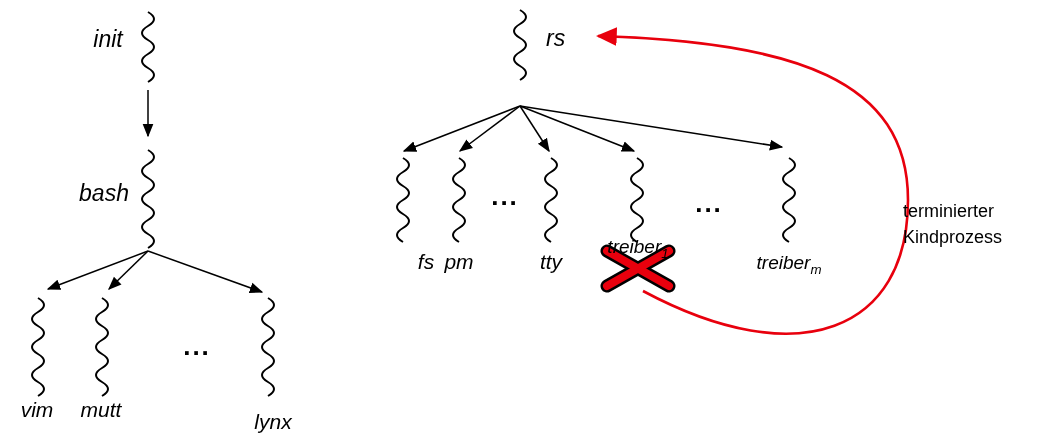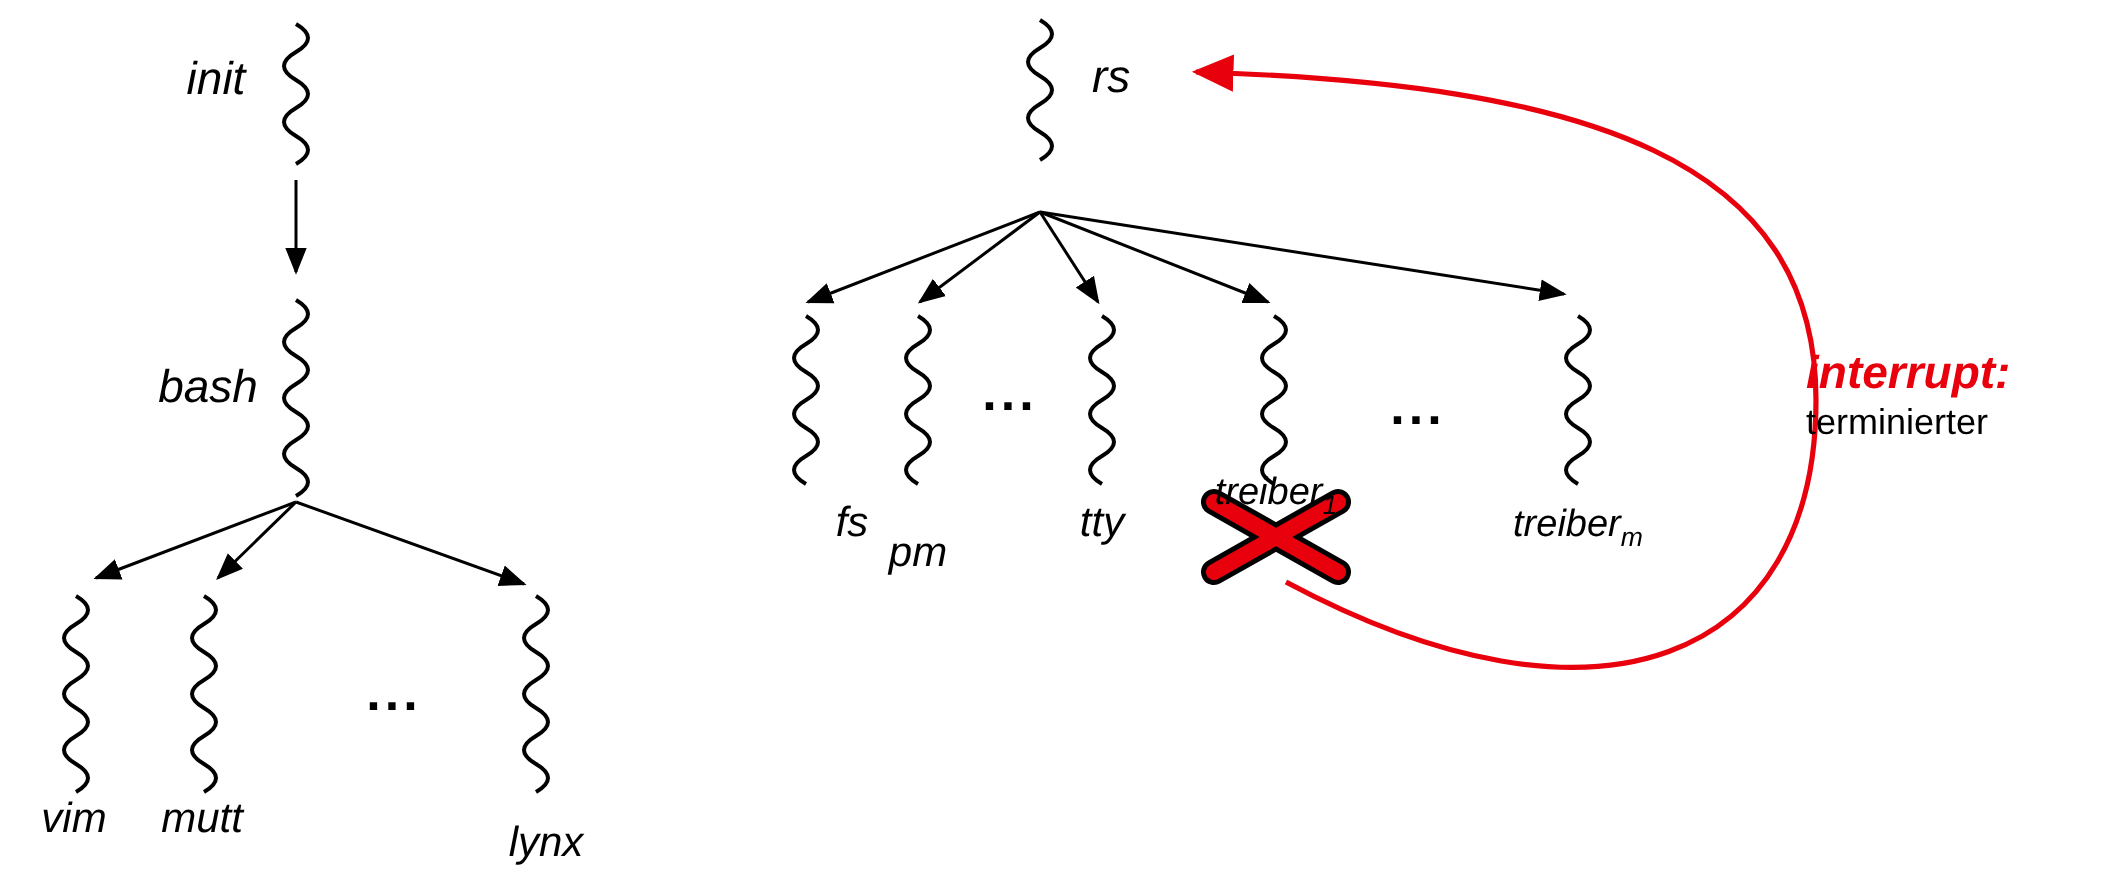--- a/index.html
+++ b/index.html
@@ -105,27 +105,27 @@
 
   <div class="lbl big center" style="left:108px; top:28px;">init</div>
   <div class="lbl big center" style="left:104px; top:182px;text-align:right;">bash</div>
   <div class="lbl center" style="left:37px;  top:399px;">vim</div>
   <div class="lbl center" style="left:101px; top:399px;">mutt</div>
   <div class="lbl center" style="left:273px; top:399px;margin-top:12px;">lynx</div>
   <div class="dots" style="left:197px; top:333px;">...</div>
 
   <div class="lbl big" style="left:546px; top:27px;">rs</div>
   <div class="lbl center" style="left:403px; top:251px;margin-left:23px;">fs</div>
-  <div class="lbl center" style="left:459px; top:266px;">pm</div>
+  <div class="lbl center" style="left:459px; top:251px;">pm</div>
   <div class="lbl center" style="left:551px; top:251px;">tty</div>
   <div class="lbl small center" style="left:638px; top:237px;">
     <span>treiber</span><sub>1</sub>
   </div>
   <div class="lbl small center" style="left:789px; top:253px;">
     <span>treiber</span><sub>m</sub>
   </div>
   <div class="dots" style="left:505px; top:183px;">...</div>
   <div class="dots" style="left:709px; top:190px;">...</div>
 
-  <div class="anno red" style="left:903px; top:172px;">interrupt:</div>
   <div class="anno" style="left:903px; top:200px;">terminierter</div>
+  <div class="anno" style="left:903px; top:226px;">Kindprozess</div>
 
 </div>
 
 </body></html>

